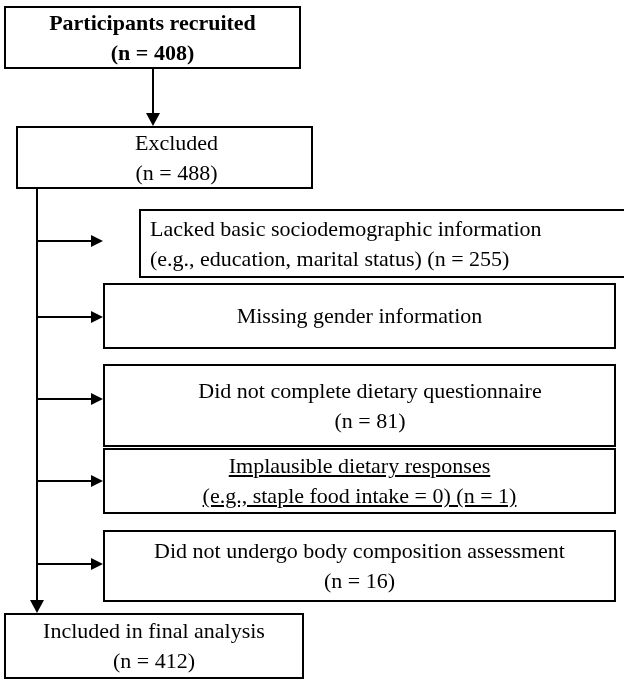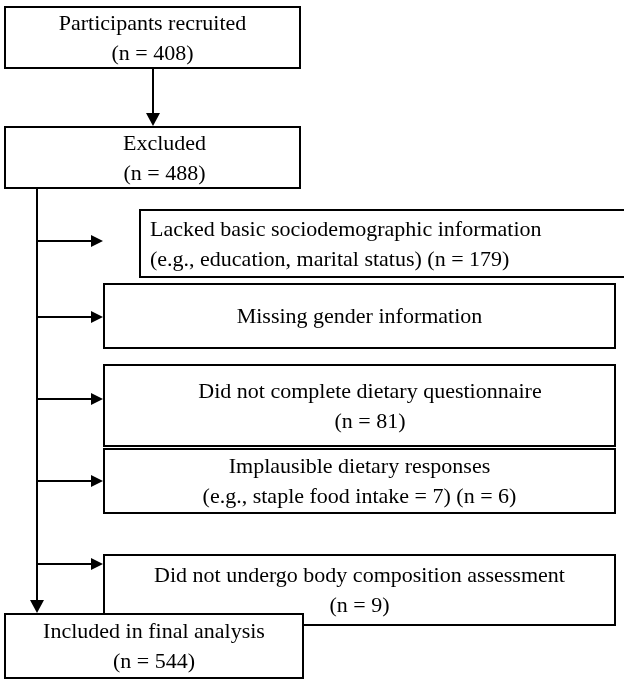--- a/index.html
+++ b/index.html
@@ -38,30 +38,30 @@
     line-height: 30px;
     white-space: nowrap;
   }
   .box.left-align {
     align-items: flex-start;
     text-align: left;
     padding-left: 9px;
     margin-left: 36px;
   }
   
-  #box-recruited { left: 4px;  top: 6px;   width: 297px; height: 63px; }
-  #box-excluded  { left: 4px;  top: 126px; width: 297px; height: 63px; padding-left: 24px; }
+  #box-recruited { left: 4px;  top: 6px;   width: 297px; height: 63px; font-weight: bold; }
+  #box-excluded  { left: 16px;  top: 126px; width: 297px; height: 63px; padding-left: 24px; }
   #box-included  { left: 4px;  top: 613px; width: 300px; height: 66px; justify-content: center; }
   
   .reason { left: 103px; width: 513px; }
   #reason-0 { top: 209px; height: 69px; }
   #reason-1 { top: 283px; height: 66px; justify-content: center; }
   #reason-2 { top: 364px; height: 83px; padding-left: 21px; }
-  #reason-3 { top: 448px; height: 66px; }
-  #reason-4 { top: 554px; height: 72px; }
+  #reason-3 { top: 448px; height: 66px; text-decoration: underline; }
+  #reason-4 { top: 530px; height: 72px; }
 </style>
 </head>
 <body>
 
 <div id="canvas">
 
   <svg id="connectors" width="624" height="684" viewBox="0 0 624 684" aria-hidden="true">
 
     <g>
       <line x1="153" y1="69" x2="153" y2="115" stroke="#000000" stroke-width="2"></line>
@@ -100,40 +100,40 @@
     <div>(n = 408)</div>
   </div>
 
   <div class="box" id="box-excluded">
     <div>Excluded</div>
     <div>(n = 488)</div>
   </div>
 
   <div class="box reason left-align" id="reason-0">
     <div>Lacked basic sociodemographic information</div>
-    <div>(e.g., education, marital status) (n = 179)</div>
+    <div>(e.g., education, marital status) (n = 255)</div>
   </div>
 
   <div class="box reason" id="reason-1">
     <div>Missing gender information</div>
   </div>
 
   <div class="box reason" id="reason-2">
     <div>Did not complete dietary questionnaire</div>
     <div>(n = 81)</div>
   </div>
 
   <div class="box reason" id="reason-3">
     <div>Implausible dietary responses</div>
-    <div>(e.g., staple food intake = 7) (n = 6)</div>
+    <div>(e.g., staple food intake = 0) (n = 1)</div>
   </div>
 
   <div class="box reason" id="reason-4">
     <div>Did not undergo body composition assessment</div>
-    <div>(n = 9)</div>
+    <div>(n = 16)</div>
   </div>
 
   <div class="box" id="box-included">
     <div>Included in final analysis</div>
-    <div>(n = 544)</div>
+    <div>(n = 412)</div>
   </div>
 
 </div>
 
 </body></html>

